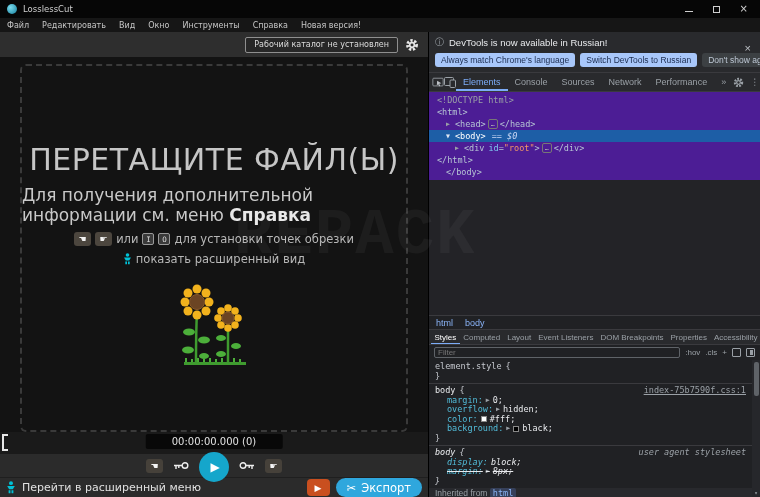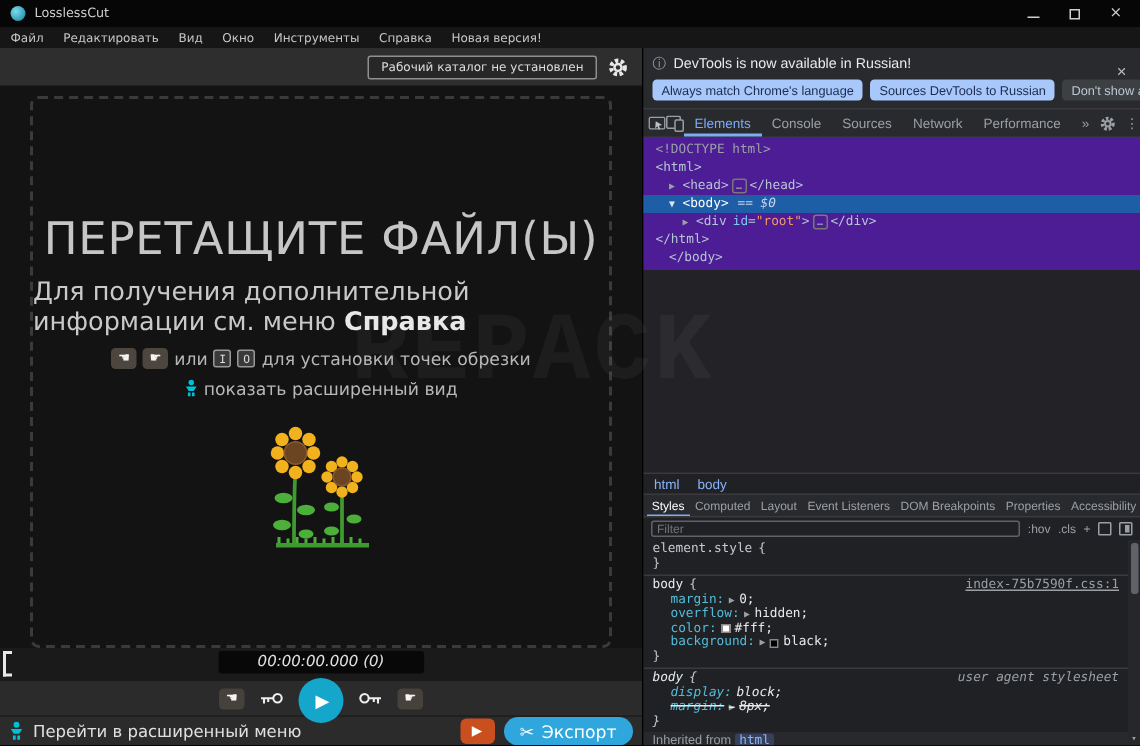--- a/index.html
+++ b/index.html
@@ -36,21 +36,21 @@
          justify-content:center;color:#f2f2f2;font-size:9px;}
   .keycap{border:1px solid #999;border-radius:2px;width:12px;height:12px;font-size:7.5px;color:#ddd;
           background:#3a3a3a;display:flex;align-items:center;justify-content:center;font-family:"DejaVu Sans Mono",monospace;}
   .adv{margin-top:6px;font-size:11.5px;color:#b8b8b8;display:flex;align-items:center;gap:4px;}
   .flowers{margin-top:14px;}
   
   .timeline{position:absolute;left:0;right:0;top:400px;height:22px;background:#1a1a1a;}
   .bracket{position:absolute;left:2px;top:2px;width:6px;height:17px;border-left:2px solid #e8e8e8;
            border-top:2px solid #e8e8e8;border-bottom:2px solid #e8e8e8;}
   .timecode{position:absolute;left:50%;transform:translateX(-50%);top:2px;background:#080808;
-            padding:2px 26px;font-size:10px;color:#e2e2e2;border-radius:2px;white-space:nowrap;font-style:italic;}
+            padding:2px 26px;font-size:10px;color:#e2e2e2;border-radius:2px;white-space:nowrap;}
   .controls{position:absolute;left:0;right:0;top:422px;height:23px;background:#2b2b2b;display:flex;
             align-items:center;justify-content:center;gap:10px;overflow:visible;}
   .sqbtn{width:17px;height:14px;background:#46413a;border-radius:3px;color:#f5f5f5;font-size:9px;
          display:flex;align-items:center;justify-content:center;}
   .playbtn{width:30px;height:30px;border-radius:50%;background:#15a6cb;display:flex;align-items:center;
            justify-content:center;color:#fff;font-size:12px;padding-left:2px;position:relative;z-index:5;margin-top:2px;}
   .bottombar{position:absolute;left:0;right:0;top:445px;height:20px;background:#2b2b2b;
              border-top:1px solid #1f1f1f;display:flex;align-items:center;padding:0 6px;gap:6px;
              font-size:11px;color:#e0e0e0;}
   .orangebtn{width:23px;height:17px;background:#c94f1f;border-radius:4px;color:#fff;font-size:9px;
@@ -279,21 +279,21 @@
   <div class="devtools">
 
     <div class="notif">
       <div class="notifrow1">
         <span class="iico">ⓘ</span>
         <span>DevTools is now available in Russian!</span>
       </div>
       <span class="notifclose">×</span>
       <div class="notifbtns">
         <span class="bluebtn">Always match Chrome's language</span>
-        <span class="bluebtn">Sources DevTools to Russian</span>
+        <span class="bluebtn">Switch DevTools to Russian</span>
         <span class="ghostbtn">Don't show again</span>
       </div>
     </div>
 
     <div class="tabbar">
       <span class="tabicon">
         <svg width="12" height="11" viewBox="0 0 14 12">
           <rect x="1" y="1" width="12" height="9" rx="1" fill="none" stroke="#9aa0a6"></rect>
           <path d="M6 4 L11 7 L8.5 7.6 L9.5 10 L8.3 10.5 L7.3 8 L5.6 9.6 Z" fill="#bdc1c6"></path>
         </svg>

